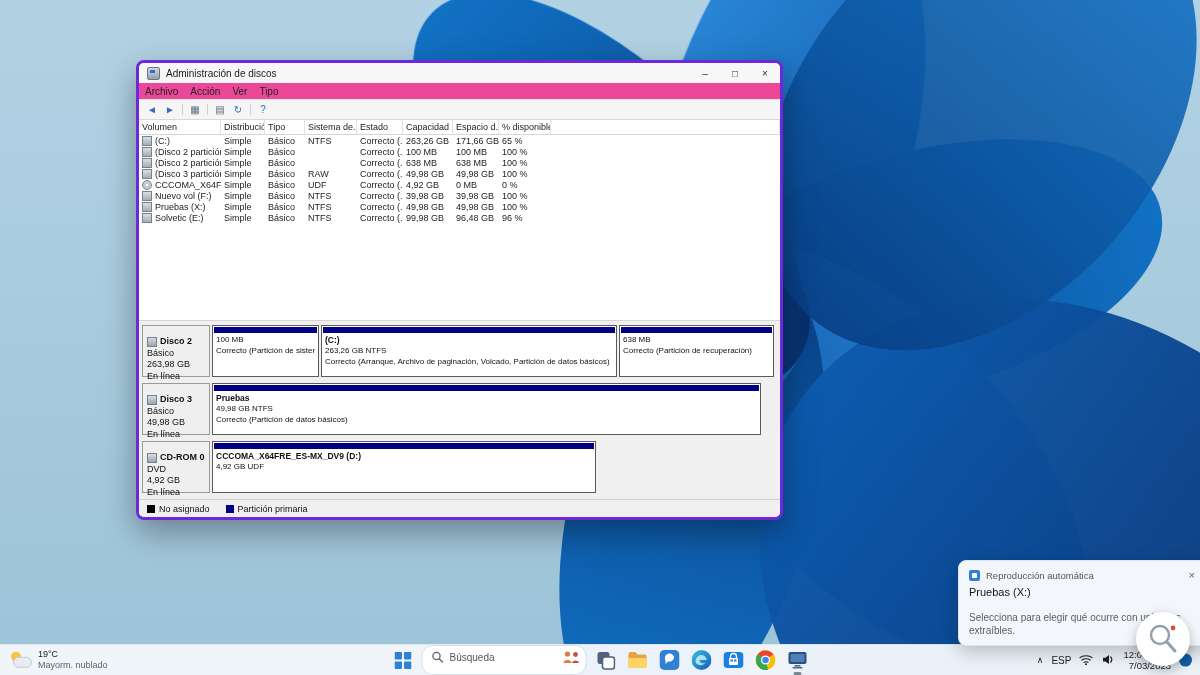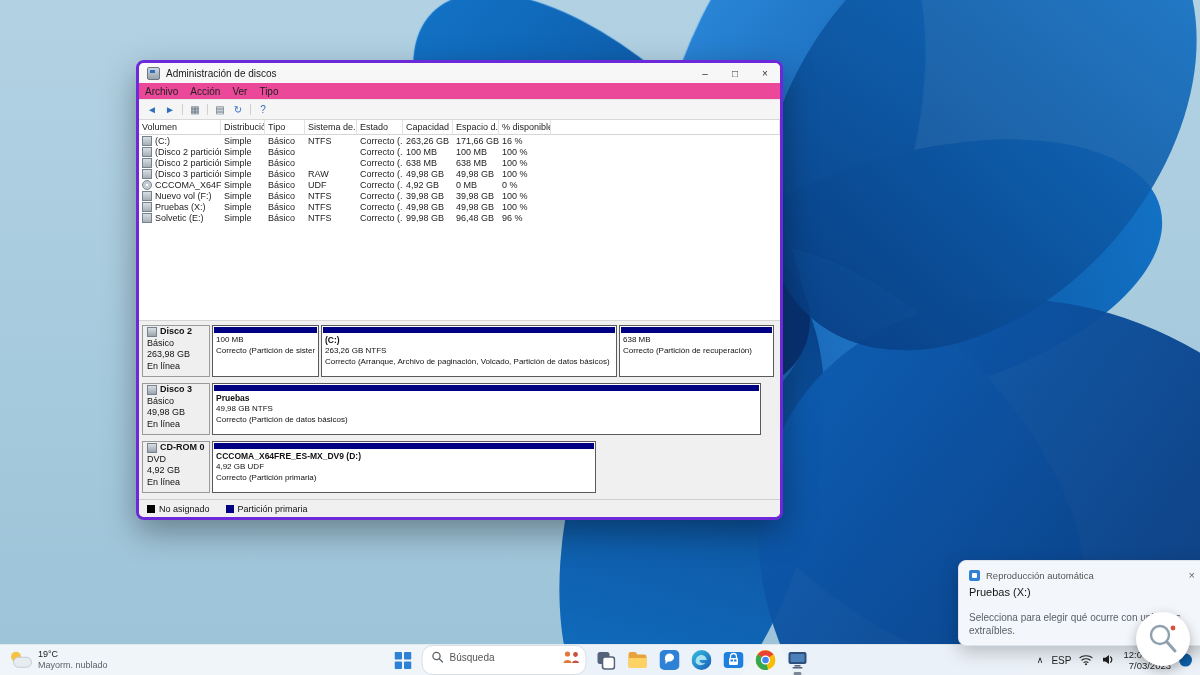--- a/index.html
+++ b/index.html
@@ -34,21 +34,21 @@
   .lv-grid{display:grid;grid-template-columns:82px 44px 40px 52px 46px 50px 46px 52px 1fr;}
   .lv-head{height:15px;}
   .lv-head > div{display:flex;align-items:center;padding:0 3px;border-right:1px solid #e2e2e2;border-bottom:1px solid #d6d6d6;background:#fff;font-size:9px;white-space:nowrap;overflow:hidden;}
   .lv-row{height:11px;}
   .lv-row > div{display:flex;align-items:center;padding:0 3px;white-space:nowrap;overflow:hidden;}
   .vol-ic{display:inline-block;width:8px;height:8px;margin-right:3px;background:linear-gradient(#d8dee4,#a6afb8);border:1px solid #77828c;flex:0 0 auto;}
   .vol-ic.cd{border-radius:50%;background:radial-gradient(circle at 50% 50%, #fff 0 1px, #c3ccd4 1px 4px);}
   
   .graphview{padding:4px 12px 0 3px;}
   .disk-row{display:flex;gap:2px;margin-bottom:6px;height:52px;}
-  .disk-label{width:58px;flex:0 0 auto;border:1px solid #9a9a9a;background:#efefef;padding:0 4px;font-size:9px;line-height:1.3;color:#111;}
+  .disk-label{width:58px;flex:0 0 auto;border:1px solid #9a9a9a;background:#efefef;padding:10px 4px;font-size:9px;line-height:1.3;color:#111;}
   .disk-name{font-weight:bold;display:flex;align-items:center;gap:3px;}
   .disk-ic{width:8px;height:8px;background:linear-gradient(#d8dee4,#9aa4ae);border:1px solid #77828c;flex:0 0 auto;}
   .disk-parts{display:flex;gap:2px;flex:1;}
   .part{border:1px solid #5a5a5a;background:#fff;display:flex;flex-direction:column;flex:0 0 auto;box-sizing:border-box;}
   .part-bar{height:6px;background:#000082;margin:1px;}
   .part-body{padding:1px 3px;font-size:8px;line-height:1.35;overflow:hidden;color:#111;}
   .part-body div{white-space:nowrap;overflow:hidden;}
   .part-name{font-weight:bold;font-size:8.5px;}
   .part-name:empty{display:none;}
   
@@ -194,21 +194,21 @@
       <div>
           <span class="vol-ic"></span>
           <span>(C:)</span>
         </div>
       <div>Simple</div>
       <div>Básico</div>
       <div>NTFS</div>
       <div>Correcto (...</div>
       <div>263,26 GB</div>
       <div>171,66 GB</div>
-      <div>16 %</div>
+      <div>65 %</div>
       <div></div>
     </div>
     <div class="lv-grid lv-row">
       <div>
           <span class="vol-ic"></span>
           <span>(Disco 2 partición 1)</span>
         </div>
       <div>Simple</div>
       <div>Básico</div>
       <div></div>
@@ -375,21 +375,20 @@
         <div>DVD</div>
         <div>4,92 GB</div>
         <div>En línea</div>
       </div>
       <div class="disk-parts">
         <div class="part" style="width:384px">
           <div class="part-bar"></div>
           <div class="part-body">
             <div class="part-name">CCCOMA_X64FRE_ES-MX_DV9  (D:)</div>
             <div>4,92 GB UDF</div>
-            <div>Correcto (Partición primaria)</div>
           </div>
         </div>
       </div>
     </div>
 
   </div>
 
   <div class="legend">
     <span class="legend-item">
       <span class="legend-sq black"></span>

